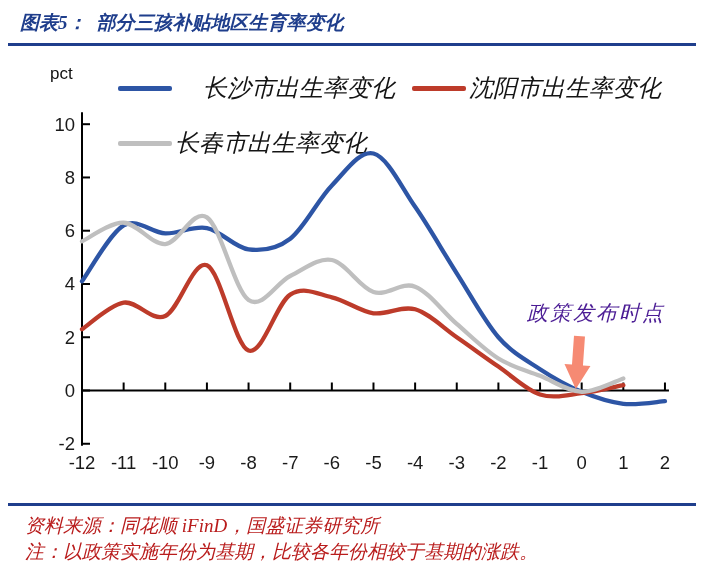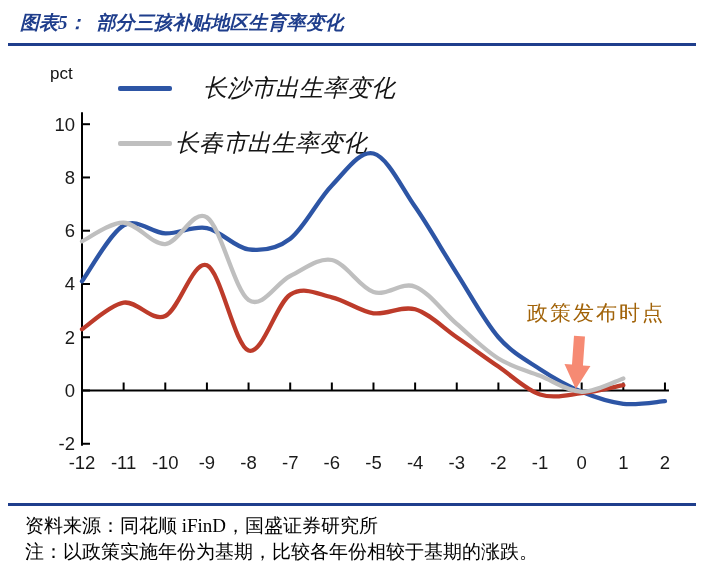--- a/index.html
+++ b/index.html
@@ -34,47 +34,51 @@
   .legend-swatch{
     width:54px;height:5px;border-radius:2px;flex:0 0 auto;
   }
   .legend-label{
     font-family:"Liberation Serif", serif;font-style:italic;
     font-size:24px;color:#141414;margin-left:3px;
     white-space:nowrap;line-height:28px;
   }
   .annotation-label{
     position:absolute;left:527px;top:299px;
-    font-family:"Liberation Serif", serif;
-    font-size:21px;color:#a16207;letter-spacing:2px;white-space:nowrap;
+    font-family:"Liberation Serif", serif;font-style:italic;
+    font-size:21px;color:#4c1d95;letter-spacing:2px;white-space:nowrap;
   }
   .chart-svg{position:absolute;left:0;top:0;}
   .footer-line{
     position:absolute;left:25px;
-    font-family:"Liberation Serif", serif;
-    font-size:19px;color:#000000;white-space:nowrap;
+    font-family:"Liberation Serif", serif;font-style:italic;
+    font-size:19px;color:#b91c1c;white-space:nowrap;
   }
   .footer-source{top:513px;}
   .footer-note{top:539px;}
 </style>
 </head>
 <body>
 
 <div class="page">
 
   <div class="title-row">
     <span class="chart-no">图表5：</span><span>部分三孩补贴地区生育率变化</span>
   </div>
   <div class="rule rule-top"></div>
 
   <div class="pct-label">pct</div>
 
   <div class="legend-item" style="left:118px;top:74px;gap:28px;">
     <span class="legend-swatch" style="background: rgb(45, 85, 165);"></span>
     <span class="legend-label">长沙市出生率变化</span>
+  </div>
+  <div class="legend-item" style="left:412px;top:74px;">
+    <span class="legend-swatch" style="background: rgb(189, 59, 42);"></span>
+    <span class="legend-label">沈阳市出生率变化</span>
   </div>
   <div class="legend-item" style="left:118px;top:101px;margin-top:28px;">
     <span class="legend-swatch" style="background: rgb(191, 191, 191);"></span>
     <span class="legend-label">长春市出生率变化</span>
   </div>
 
   <svg class="chart-svg" width="704" height="566" viewBox="0 0 704 566" id="chart-svg">
       <line x1="82" y1="112.19999999999999" x2="82" y2="445.76" stroke="#000000" stroke-width="2"></line>
       <line x1="82" y1="443.76" x2="90" y2="443.76" stroke="#000000" stroke-width="2"></line>
       <text x="75" y="450.26" text-anchor="end" font-size="18.5" font-family="&quot;Liberation Sans&quot;, sans-serif" fill="#1a1a1a">-2</text>

